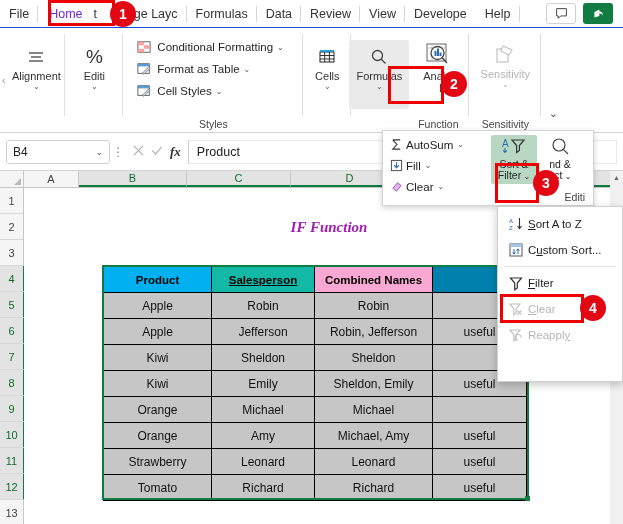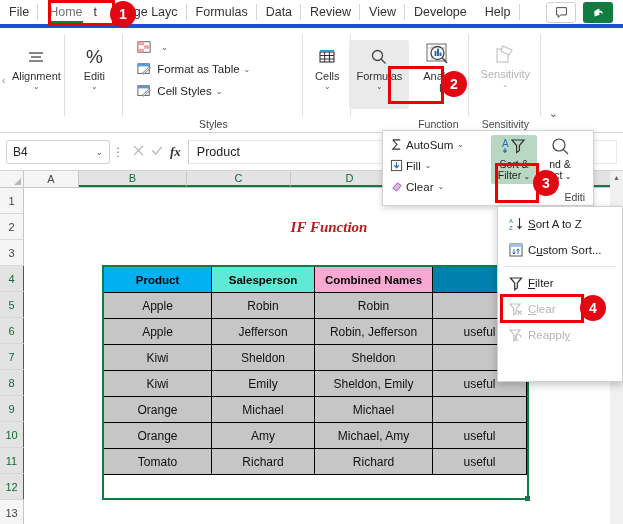--- a/index.html
+++ b/index.html
@@ -7,31 +7,31 @@
     width: 623px; height: 524px;
     font-family: "Liberation Sans", sans-serif;
     background: #fff; overflow: hidden;
   }
   #app { position: relative; width: 623px; height: 524px; background: #fff; }
 
   
   .tabbar {
     position: absolute; left: 0; top: 0; width: 623px; height: 28px;
     background: #fff; display: flex; align-items: center;
-    border-bottom: 4px solid #1d4ed8;
+    border-bottom: 1px solid #1d4ed8;
   }
   .tab {
     font-size: 12.5px; color: #333; padding: 0 9px; height: 28px;
     line-height: 28px; white-space: nowrap; position: relative;
   }
   .tab.sep::after {
     content: ""; position: absolute; right: 0; top: 6px;
     height: 16px; width: 1px; background: #d6d6d6;
   }
-  .tab.active { color: #737373; font-weight: normal; }
+  .tab.active { color: #6d28d9; font-weight: normal; }
   .tab.active::before {
     content: ""; position: absolute; left: 9px; right: 9px; bottom: 3px;
     height: 2px; background: #107c41;
   }
   .tab.clipped { overflow: hidden; }
 
   .tb-btn {
     width: 30px; height: 21px; border: 1px solid #d0d0d0; border-radius: 3px;
     background: #fff; display: flex; align-items: center; justify-content: center;
   }
@@ -107,21 +107,21 @@
   .rowhdr { width: 24px; background: #f5f5f5; border-right: 1px solid #c6c6c6; }
   .rh { height: 26px; font-size: 11px; color: #444; display: flex; align-items: center;
         justify-content: center; border-bottom: 1px solid #d8d8d8; background: #f5f5f5; }
   .rh.sel { color: #0e6b37; background: #e3e3e3; font-weight: normal;
             border-right: 2px solid #107c41; margin-right: -2px; }
   .cells { position: relative; flex: 1; background: #fff; }
 
   .sheettitle {
     position: absolute; left: 90px; top: 26px; width: 430px; height: 26px;
     display: flex; align-items: center; justify-content: center;
-    font-style: italic; font-weight: bold; font-size: 15px; color: #b91c1c;
+    font-style: italic; font-weight: bold; font-size: 15px; color: #a21caf;
     font-family: "Liberation Serif", serif;
   }
 
   table.data { position: absolute; left: 79px; top: 78px; border-collapse: collapse; }
   table.data td, table.data th {
     height: 26px; border: 1px solid #000; font-size: 12px; color: #111;
     text-align: center; padding: 0 3px; font-family: "Liberation Sans", sans-serif;
   }
   table.data th { font-weight: bold; font-size: 11.5px; color: #000; }
   .w1 { width: 108px; } .w2 { width: 103px; } .w3 { width: 118px; } .w4 { width: 94px; }
@@ -238,20 +238,21 @@
     <div class="rgroup bord" style="width:180px;align-items:flex-start;padding-left:8px;padding-top:8px;">
       <div class="smallrow">
         <span class="ic">
           <svg width="14" height="14" viewBox="0 0 16 16">
               <rect x="1" y="2" width="14" height="12" fill="#fff" stroke="#555" stroke-width="1"></rect>
               <rect x="1" y="2" width="7" height="4" fill="#f5a3a3"></rect>
               <rect x="8" y="6" width="7" height="4" fill="#f5a3a3"></rect>
               <rect x="1" y="10" width="7" height="4" fill="#f5a3a3"></rect>
             </svg>
         </span>
+        <span>Conditional Formatting</span>
         <span class="caret">⌄</span>
       </div>
       <div class="smallrow">
         <span class="ic">
           <svg width="14" height="14" viewBox="0 0 16 16">
               <rect x="1" y="2" width="13" height="11" fill="#fff" stroke="#555"></rect>
               <rect x="1" y="2" width="13" height="3" fill="#5b9bd5"></rect>
               <path d="M6 13 L14 5 L15 7 L8 14z" fill="#dbe9f7" stroke="#555" stroke-width=".8"></path>
             </svg>
         </span>
@@ -389,21 +390,21 @@
         <div class="rh">13</div>
       </div>
 
       <div class="cells">
         <div class="sheettitle">IF Function</div>
 
         <table class="data">
           <tbody>
               <tr>
             <th class="w1" style="background:#00b0f0;">Product</th>
-            <th class="w2" style="background:#5eead4;">Salesperson</th>
+            <th class="w2" style="background:#14b8a6;text-decoration:underline;">Salesperson</th>
             <th class="w3" style="background:#f9a8d4;">Combined Names</th>
             <th class="w4" style="background:#0081ad;"></th>
           </tr>
           <tr>
             <td class="cell w1">Apple</td>
             <td class="cell w2">Robin</td>
             <td class="cell w3">Robin</td>
             <td class="cell w4 useful"></td>
           </tr>
           <tr>
@@ -427,20 +428,26 @@
           <tr>
             <td class="cell w1">Orange</td>
             <td class="cell w2">Michael</td>
             <td class="cell w3">Michael</td>
             <td class="cell w4 useful"></td>
           </tr>
           <tr>
             <td class="cell w1">Orange</td>
             <td class="cell w2">Amy</td>
             <td class="cell w3">Michael, Amy</td>
+            <td class="cell w4 useful">useful</td>
+          </tr>
+          <tr>
+            <td class="cell w1">Strawberry</td>
+            <td class="cell w2">Leonard</td>
+            <td class="cell w3">Leonard</td>
             <td class="cell w4 useful">useful</td>
           </tr>
           <tr>
             <td class="cell w1">Tomato</td>
             <td class="cell w2">Richard</td>
             <td class="cell w3">Richard</td>
             <td class="cell w4 useful">useful</td>
           </tr>
         </tbody>
           </table>

